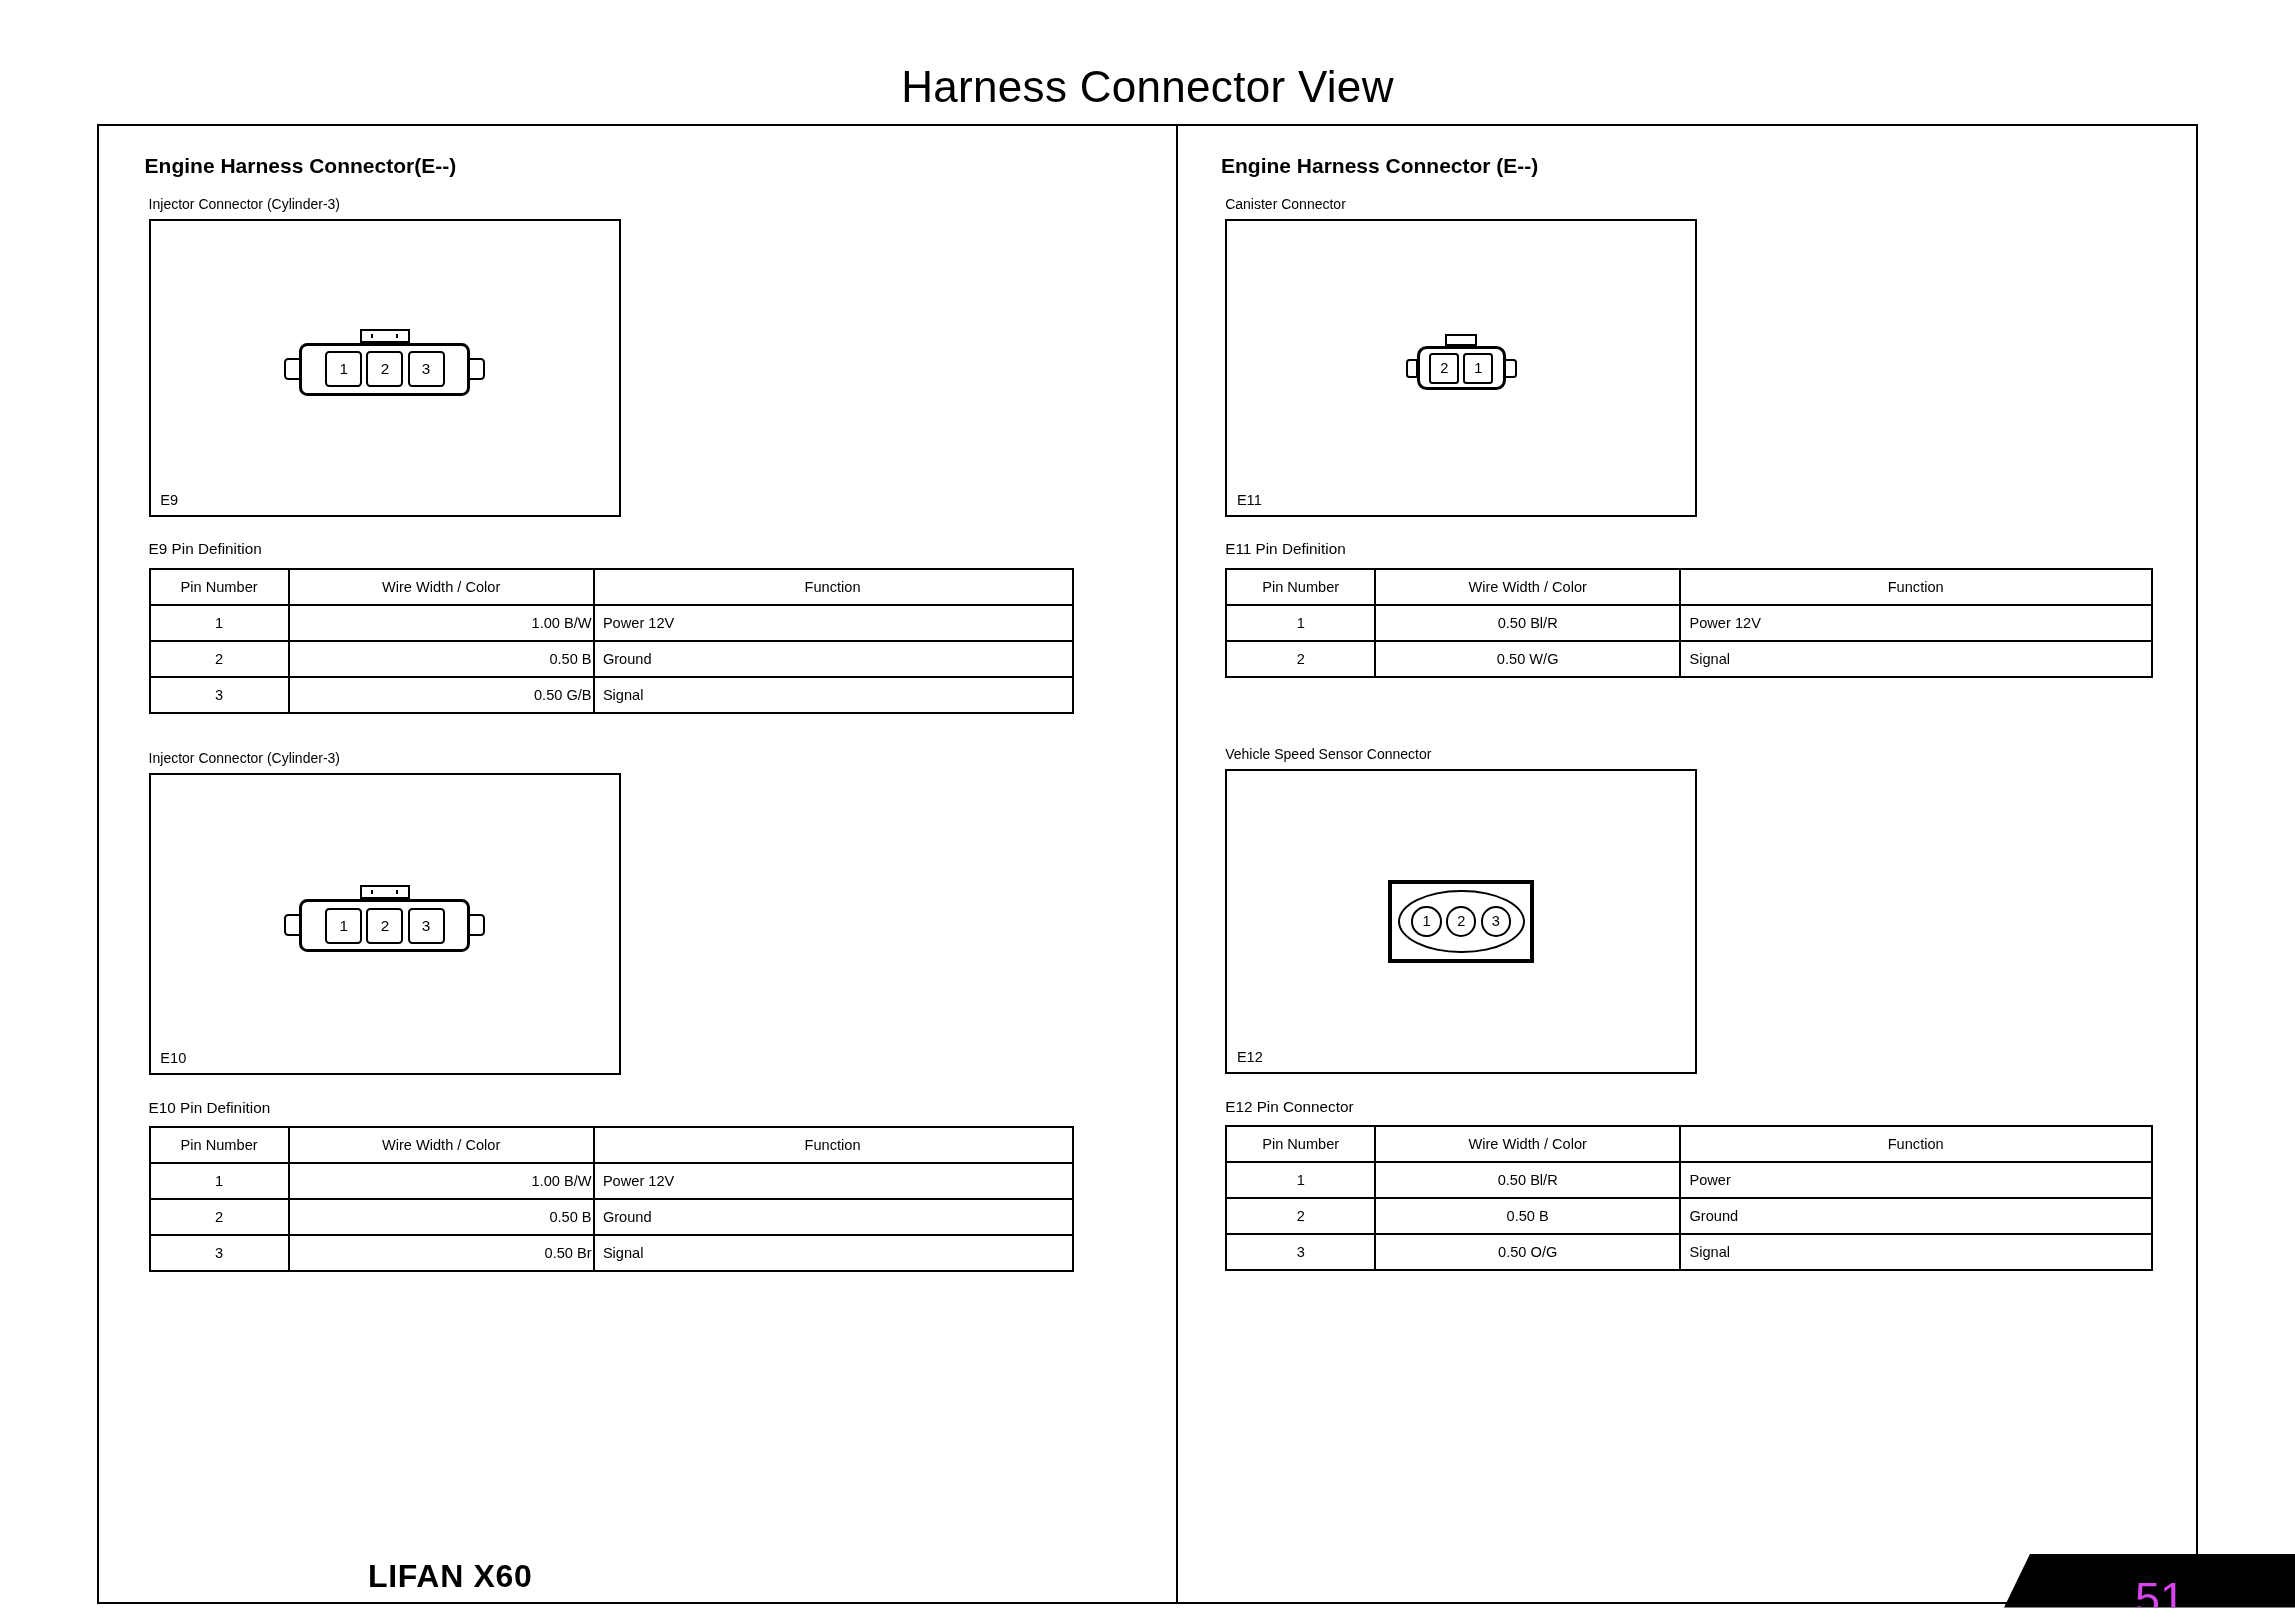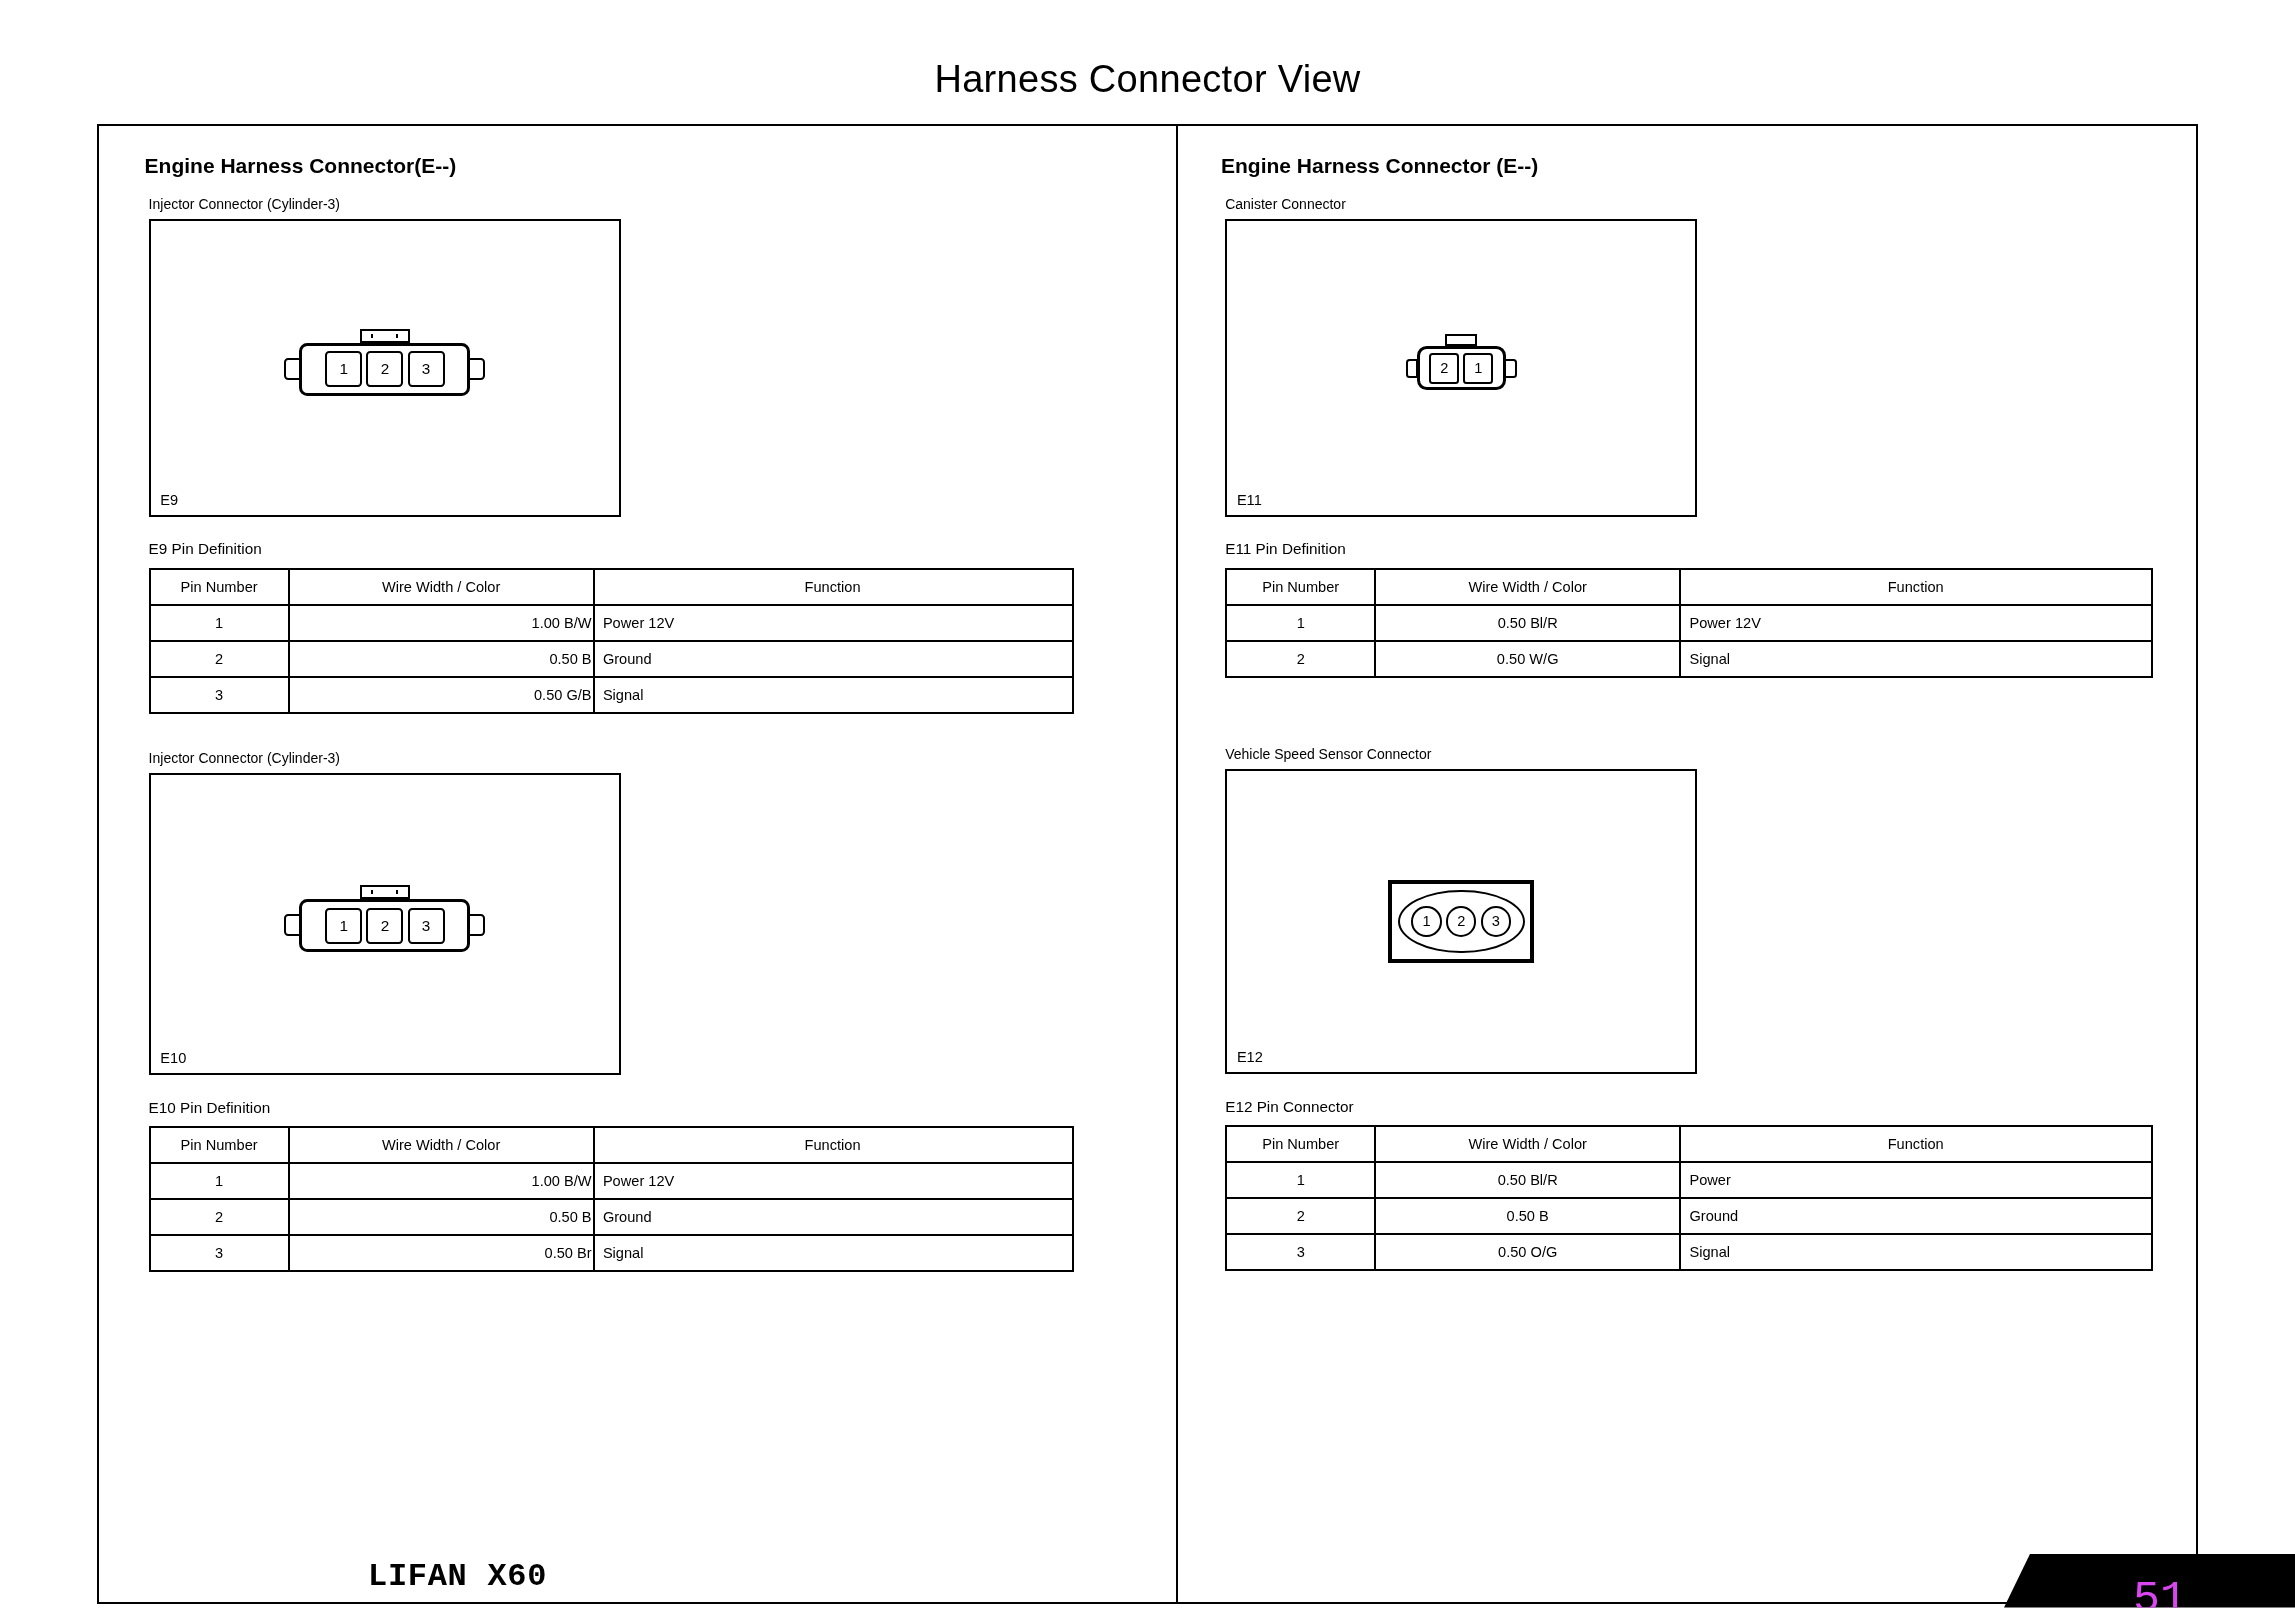--- a/index.html
+++ b/index.html
@@ -12,21 +12,21 @@
     height: 1623px;
     font-family: "Liberation Sans", sans-serif;
     color: #000000;
     position: relative;
     overflow: hidden;
   }
 
   
   .page-title {
     text-align: center;
-    font-size: 38px;
+    font-size: 44px;
     font-weight: normal;
     letter-spacing: 0.3px;
     padding-top: 33px;
     padding-bottom: 7px;
   }
   .frame-inner {
     position: absolute;
     left: 97px;
     top: 124px;
     width: 2101px;
@@ -279,21 +279,20 @@
   .c-wire-r { width: 305px; text-align: center; }
   .c-func-r { width: 472px; text-align: left; padding-left: 8.3px; }
 
   
   .footer {
     position: absolute;
     left: 0;
     bottom: 0;
     width: 2295px;
     height: 75px;
-    font-family: Liberation Mono, monospace;
   }
   .footer-brand {
     position: absolute;
     left: 368px;
     top: 9.7px;
     font-size: 32px;
     font-weight: bold;
     letter-spacing: 0.7px;
   }
   .page-num-wrap {

